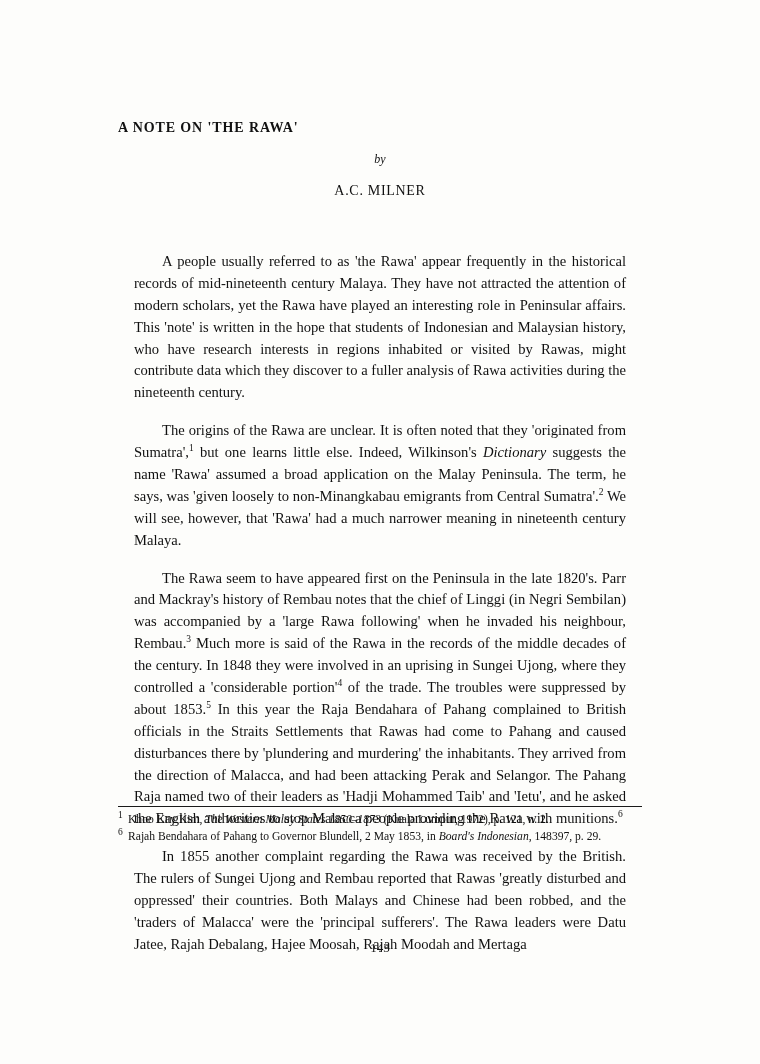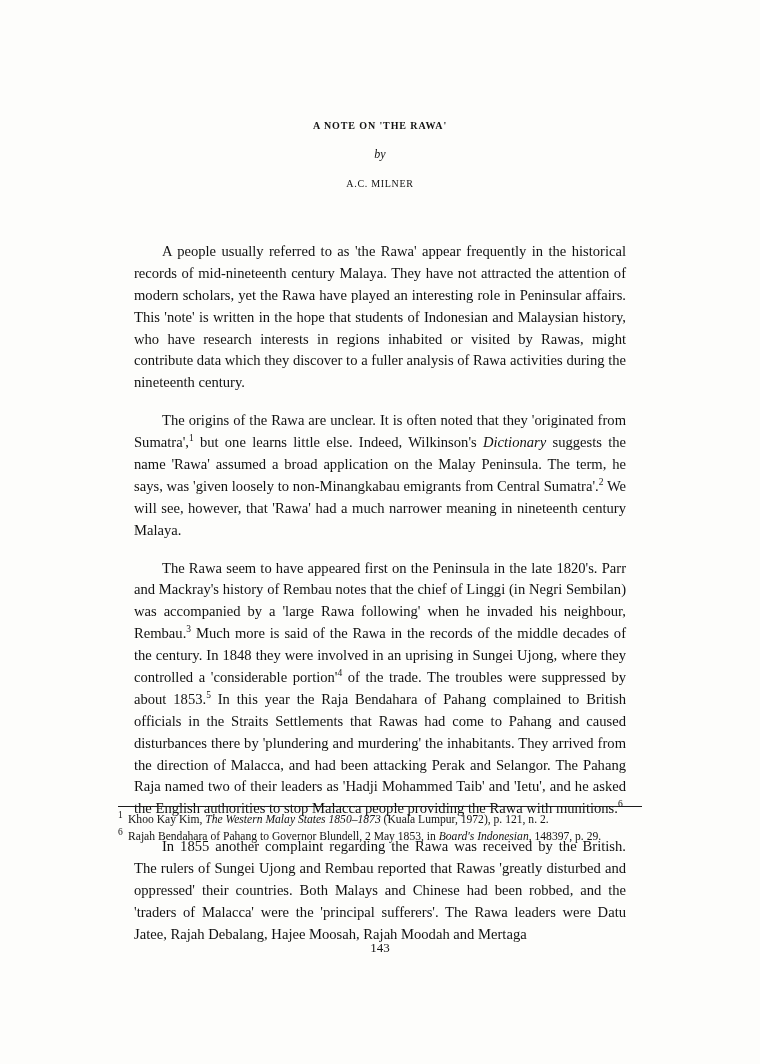--- a/index.html
+++ b/index.html
@@ -22,35 +22,35 @@
     height: 1064px;
     background: #fdfdfb;
   }
   .content {
     position: absolute;
     left: 118px;
     top: 120px;
     width: 524px;
   }
   .title {
-    text-align: center;
-    font-size: 10px;
+    text-align: left;
+    font-size: 14px;
     font-weight: bold;
     letter-spacing: 0.9px;
     margin: 0 0 16px 0;
   }
   .byline-by {
     text-align: center;
     font-size: 12px;
     font-style: italic;
     margin: 0 0 16px 0;
   }
   .author {
     text-align: center;
-    font-size: 10px;
+    font-size: 14px;
     letter-spacing: 0.7px;
     margin: 0 0 52px 0;
   }
   .body-text p {
     margin: 16px;
     font-size: 14.6px;
     line-height: 1.50;
     text-align: justify;
     text-indent: 28px;
     hyphens: none;

